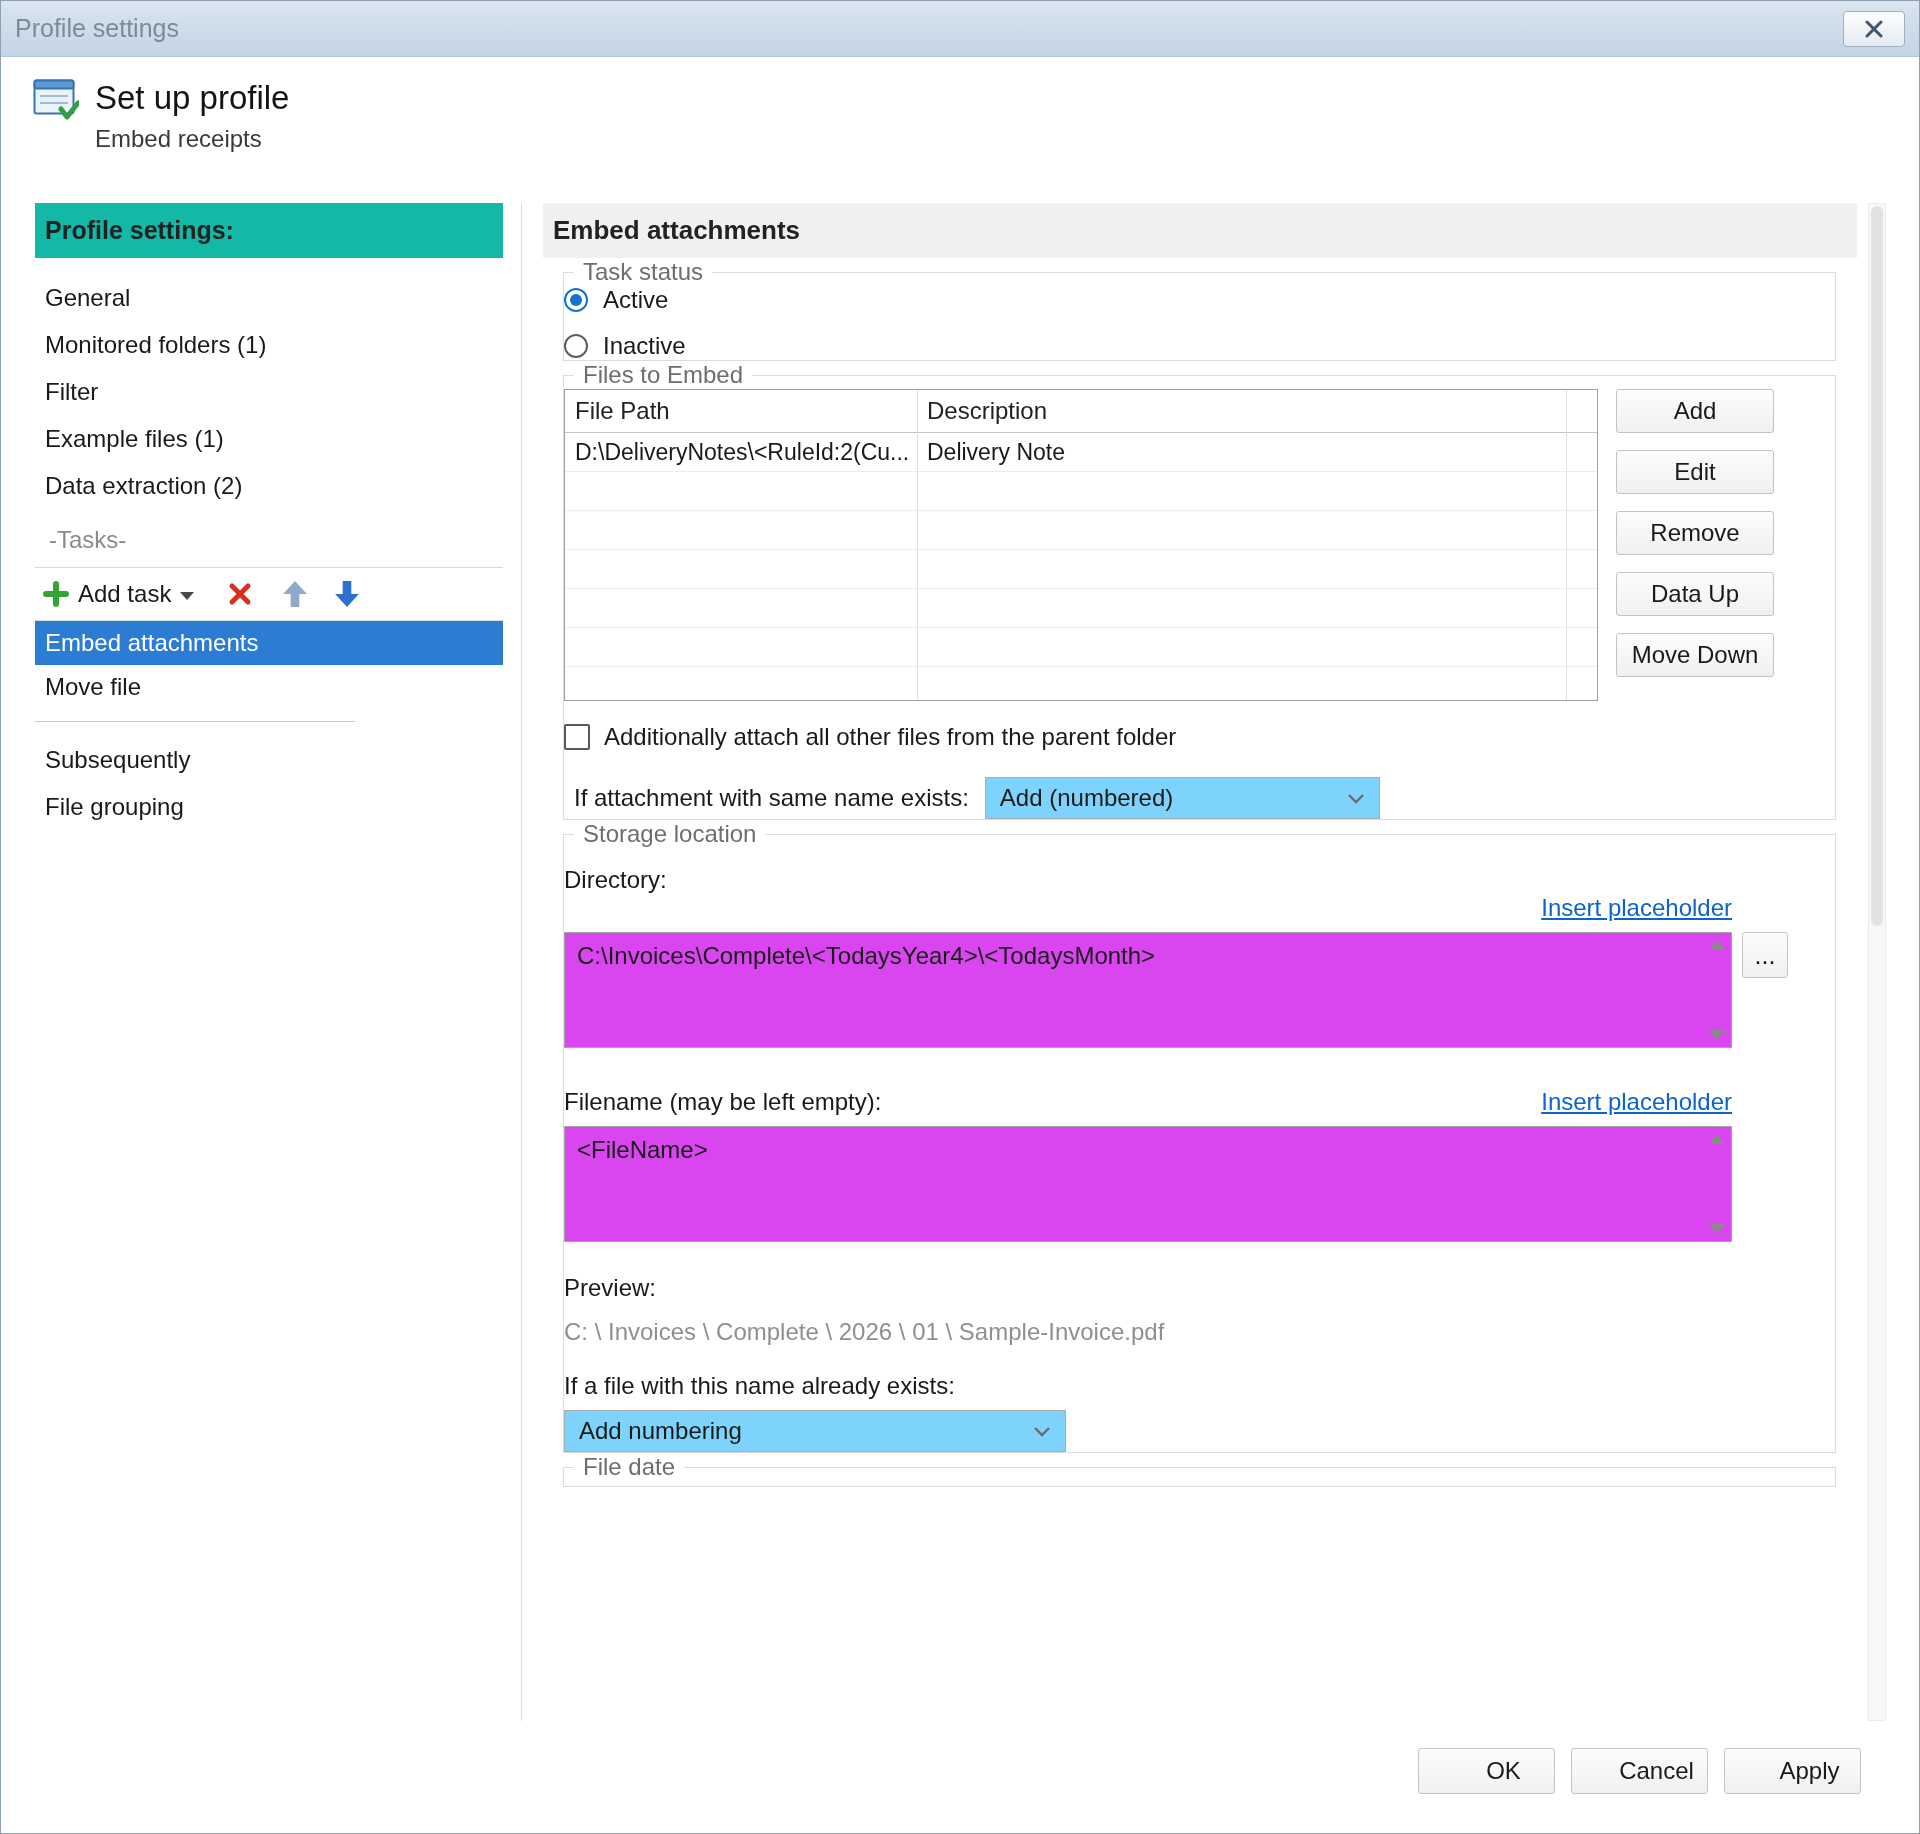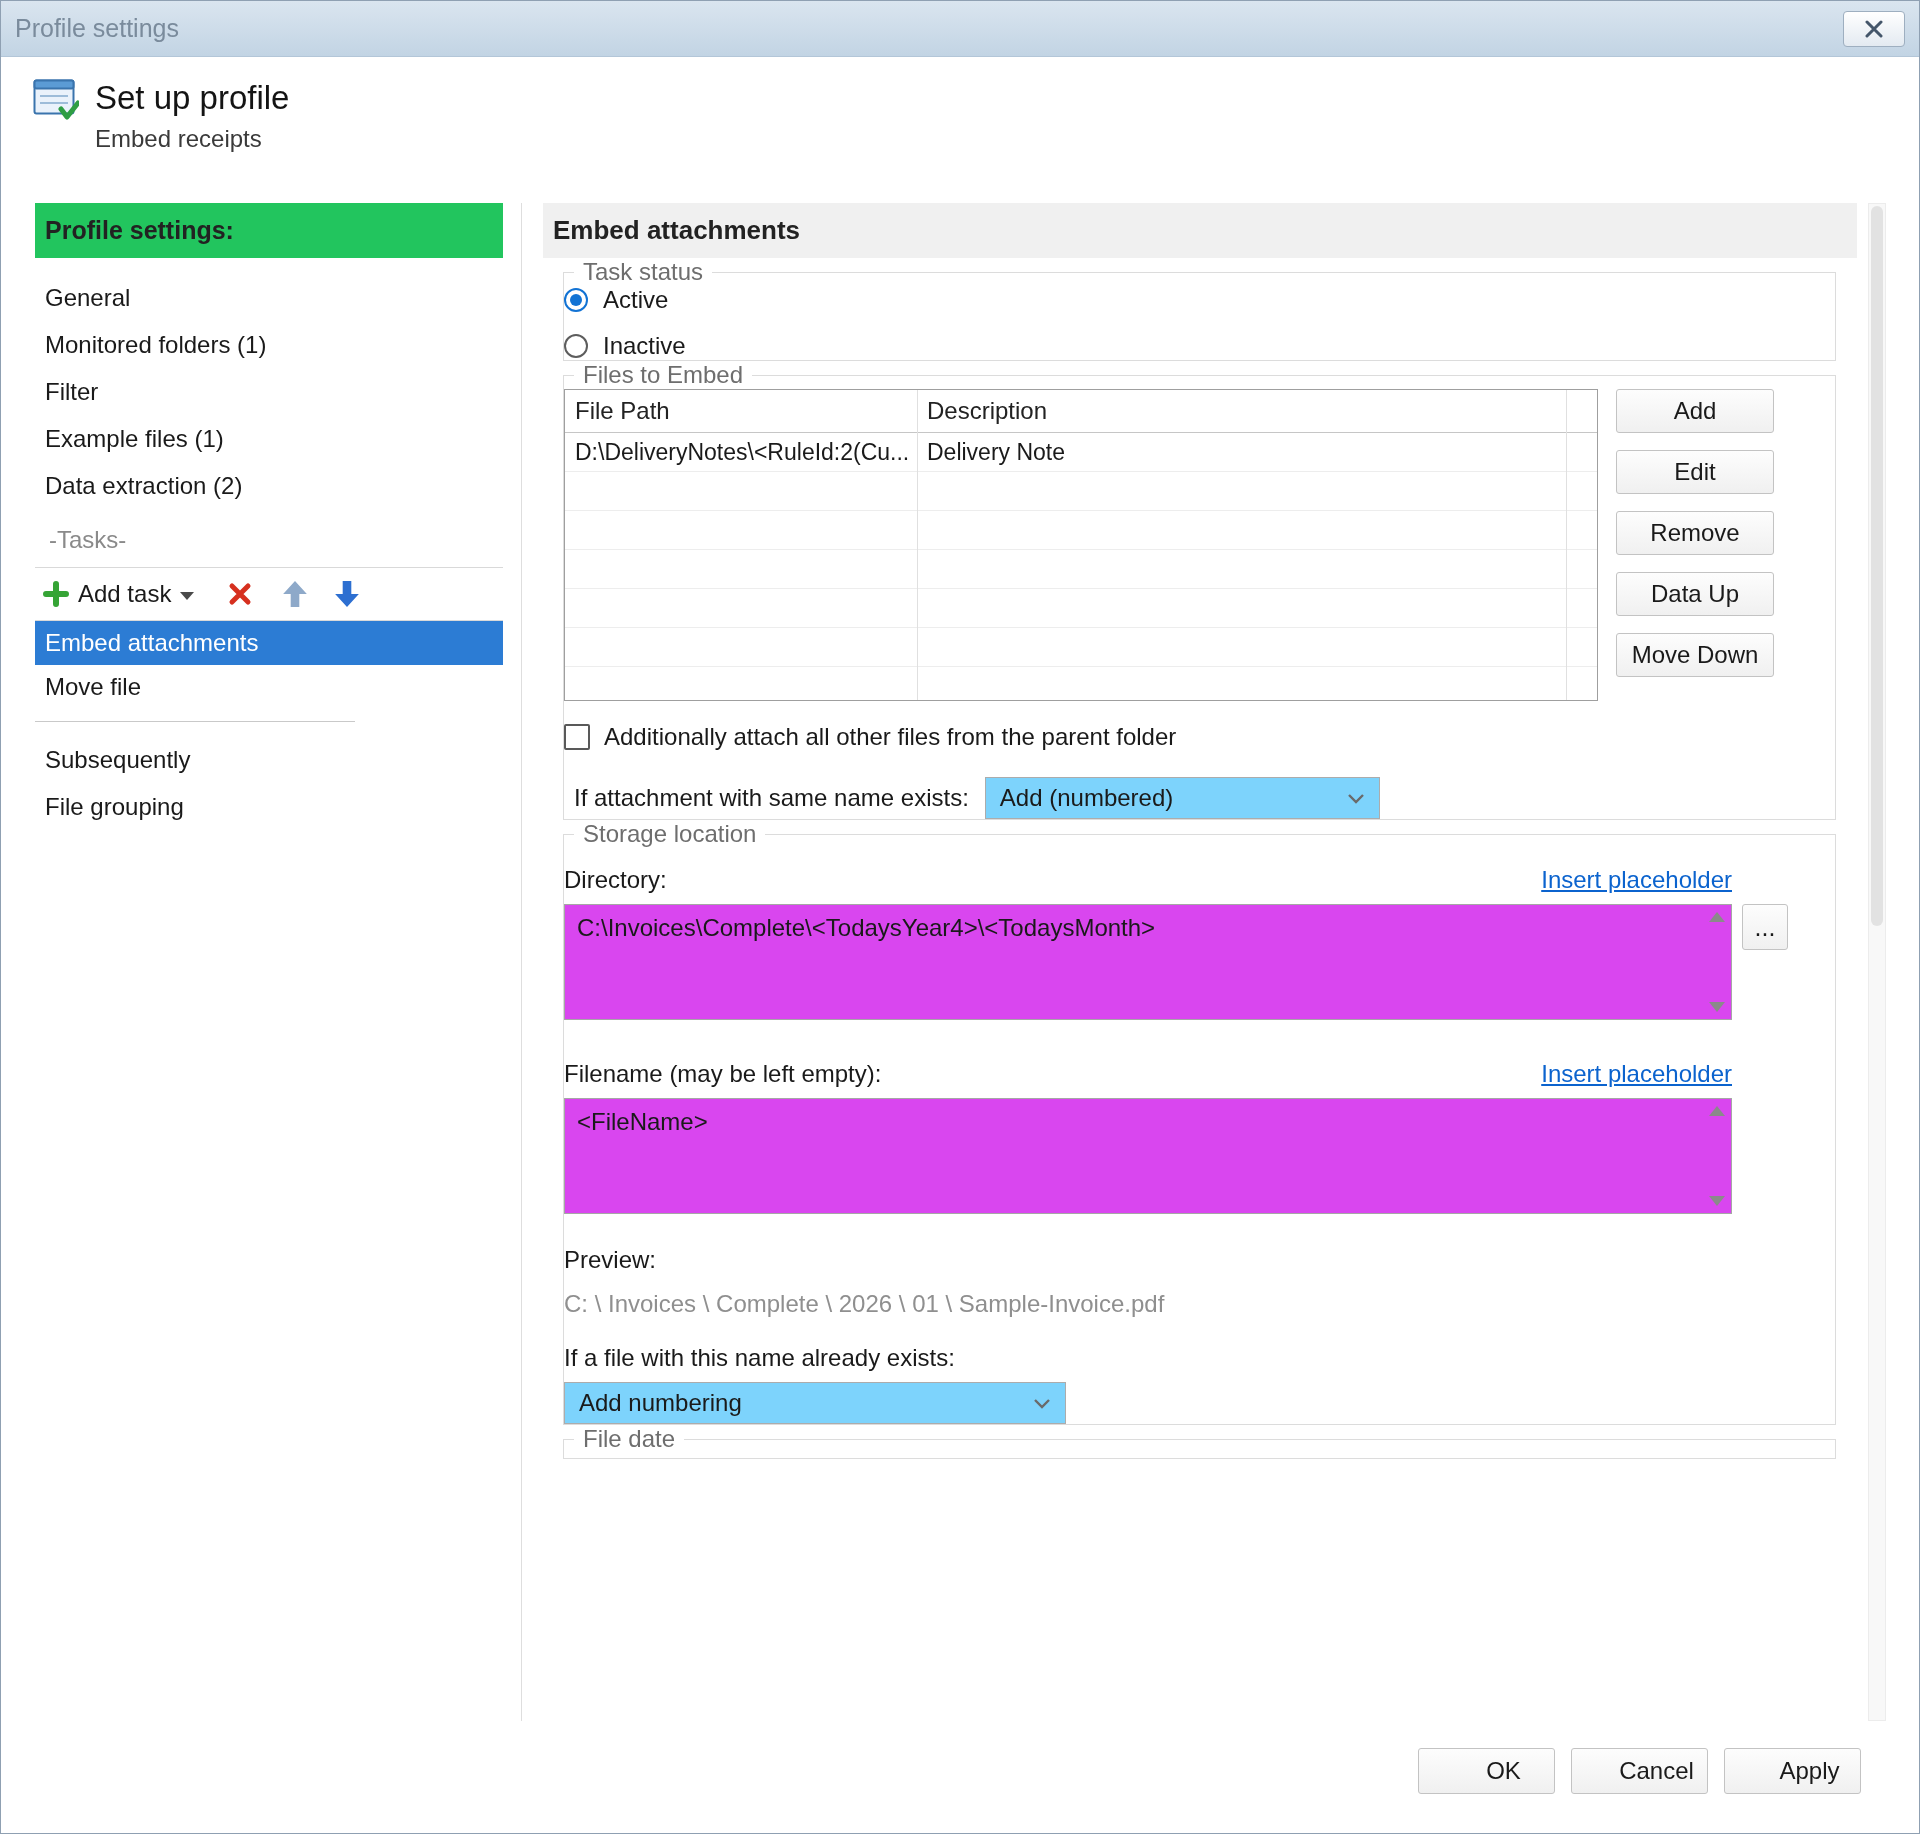--- a/index.html
+++ b/index.html
@@ -18,21 +18,21 @@
                cursor:pointer; padding:0; }
 
   
   .app-header { display:flex; align-items:flex-start; padding:22px 0 0 32px; }
   .header-texts { margin-left:16px; }
   .header-title { font-size:33px; color:#141414; }
   .header-subtitle { font-size:24px; color:#3a3a3a; margin-top:8px; }
 
   
   .sidebar { position:absolute; left:34px; top:202px; width:468px; font-size:24px; }
-  .panel-heading { background:#22c55e; height:55px; display:flex; align-items:center;
+  .panel-heading { background:#14b8a6; height:55px; display:flex; align-items:center;
                    padding-left:10px; box-sizing:border-box; font-weight:bold;
                    font-size:25px; color:#222; }
   .side-list { margin-top:16px; }
   .side-item { height:47px; display:flex; align-items:center; padding-left:10px; cursor:default; }
   .tasks-label { color:#8a8a8a; font-size:24px; padding-left:14px; margin-top:12px;
                  height:38px; display:flex; align-items:center; }
   .task-toolbar { border-top:1px solid #d9d9d9; border-bottom:1px solid #d9d9d9;
                   height:52px; display:flex; align-items:center; padding-left:8px; margin-top:8px; }
   .addtask-group { display:flex; align-items:center; gap:9px; cursor:pointer; }
   .caret-down { width:0; height:0; border-left:7px solid transparent;
@@ -91,21 +91,21 @@
   .samename-row { margin-top:26px; padding-left:10px; display:flex; align-items:center; gap:16px; font-size:24px; }
   .dropdown { height:42px; border:1px solid #acacac; background:#7dd3fc; display:flex;
               align-items:center; justify-content:space-between; padding:0 14px;
               font-size:24px; box-sizing:border-box; cursor:pointer; }
   .dd-samename { width:395px; }
   .dd-exists { width:502px; margin-top:10px; margin-left:0; }
 
   
   .group-storage { margin-top:55px; padding:10px 0 24px 33px; }
   .label-row { display:flex; align-items:baseline; width:1168px; font-size:24px; }
-  .label-row.first { margin-top:18px; }
+  .label-row.first { margin-top:18px;flex-direction:column; }
   .label-row.second { margin-top:40px; }
   .link { margin-left:auto; color:#0b63ce; text-decoration:underline; font-size:24px; cursor:pointer; }
   .textbox-wrap { display:flex; margin-top:10px; align-items:flex-start; }
   .textbox { width:1168px; height:116px; border:1px solid #a6a6a6; box-sizing:border-box;
              position:relative; background:#d946ef; }
   .textbox-text { padding:9px 36px 9px 12px; font-size:24px; white-space:nowrap; overflow:hidden; }
   .scroll-rail { position:absolute; right:2px; top:2px; bottom:2px; width:24px;
                  display:flex; flex-direction:column; justify-content:space-between;
                  align-items:center; padding:5px 0; box-sizing:border-box; }
   .tri-up { width:0; height:0; border-left:8px solid transparent; border-right:8px solid transparent;

